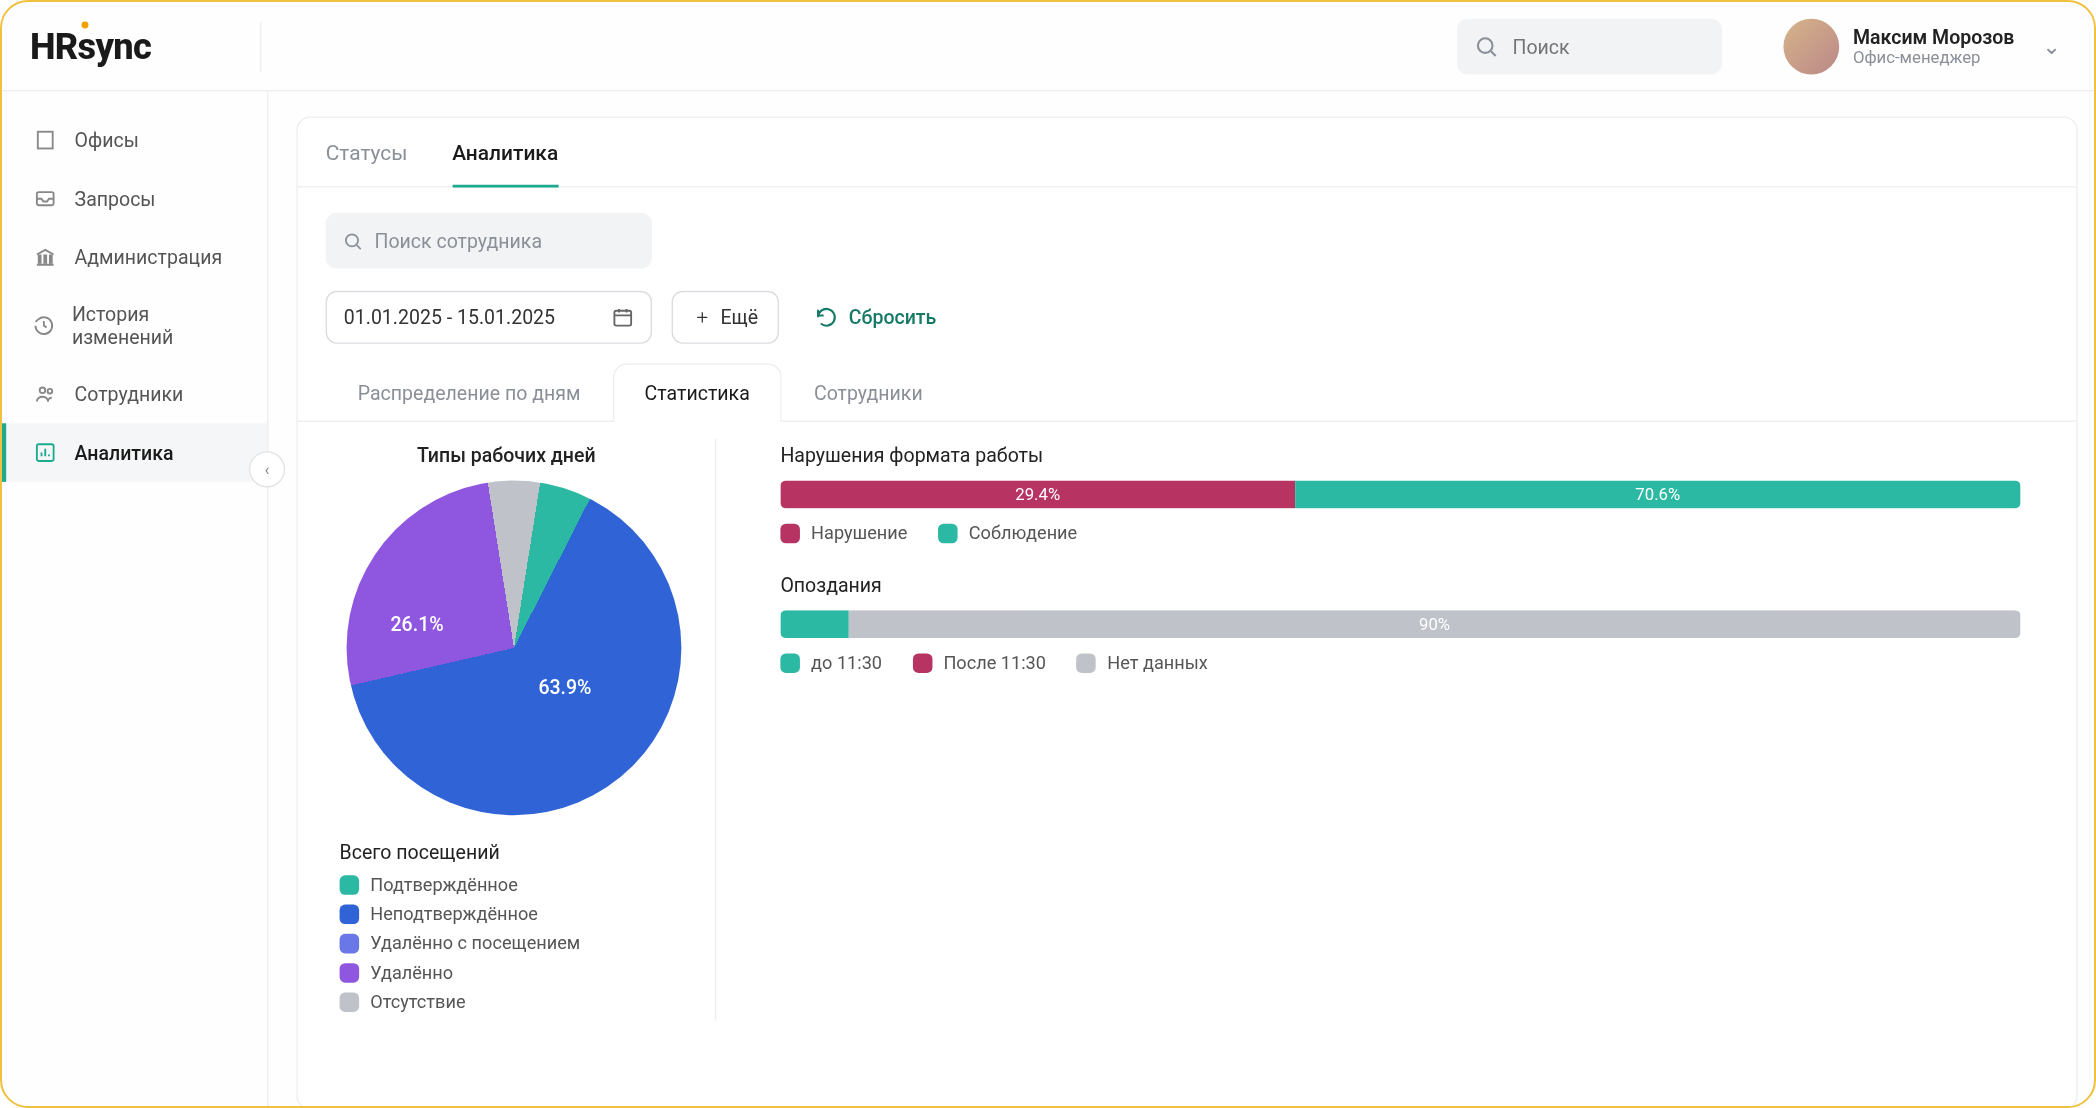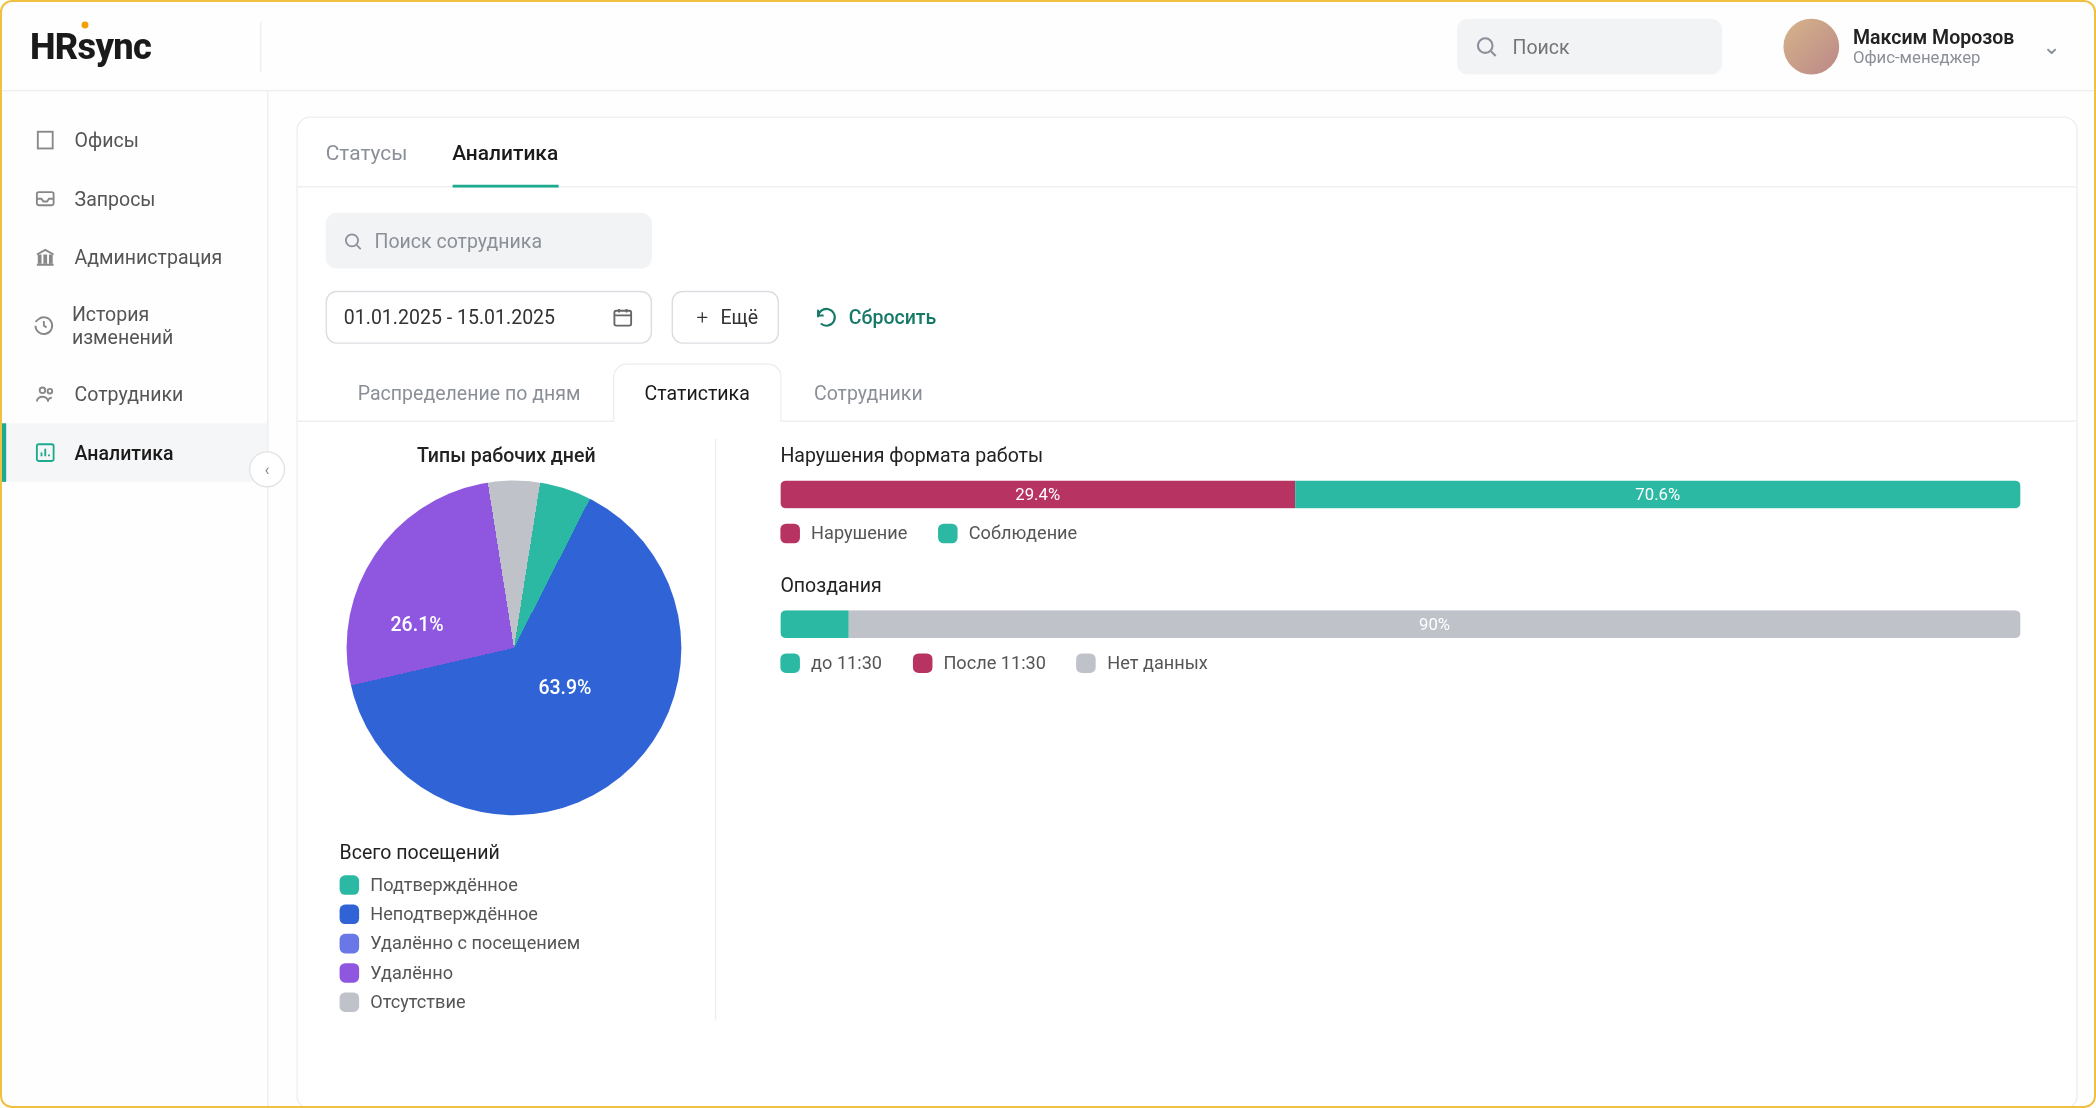--- a/index.html
+++ b/index.html
@@ -1,17 +1,17 @@
 <!DOCTYPE html>
 <html><head>
 <meta charset="utf-8">
 <style>
   * { box-sizing: border-box; margin: 0; padding: 0; font-family: -apple-system, BlinkMacSystemFont, "Segoe UI", Roboto, sans-serif; }
   body { background: #fff; width: 2096px; height: 1108px; position: relative; }
-  .frame { position:absolute; inset:0; border:2px solid #f0c040; border-radius:12px; overflow:hidden; background:#fefefe;}
+  .frame { position:absolute; inset:0; border:2px solid #f0c040; border-radius:28px; overflow:hidden; background:#fefefe;}
   .scale { transform: scale(1.395); transform-origin: top left; width: 1502px; height: 794px; }
 
   
   .header { height:64px; border-bottom:1px solid #eee; display:flex; align-items:center; padding:0 20px; gap:18px;}
   .logo { font-weight:800; font-size:26px; color:#1a1a1a; display:flex; align-items:center; letter-spacing:-0.5px;}
   .logo .dot{ display:inline-block; width:5px;height:5px;background:#f0a000;border-radius:50%; margin:0 1px 14px 1px;}
   .vdiv { width:1px; height:36px; background:#eee; margin-left:60px;}
   .spacer{flex:1;}
   .search { width:190px; height:40px; background:#f2f3f5; border-radius:8px; display:flex; align-items:center; padding:0 12px; gap:10px; color:#8a8f98;}
   .search input{ border:none; background:transparent; outline:none; font-size:14px; color:#8a8f98; width:100%;}

